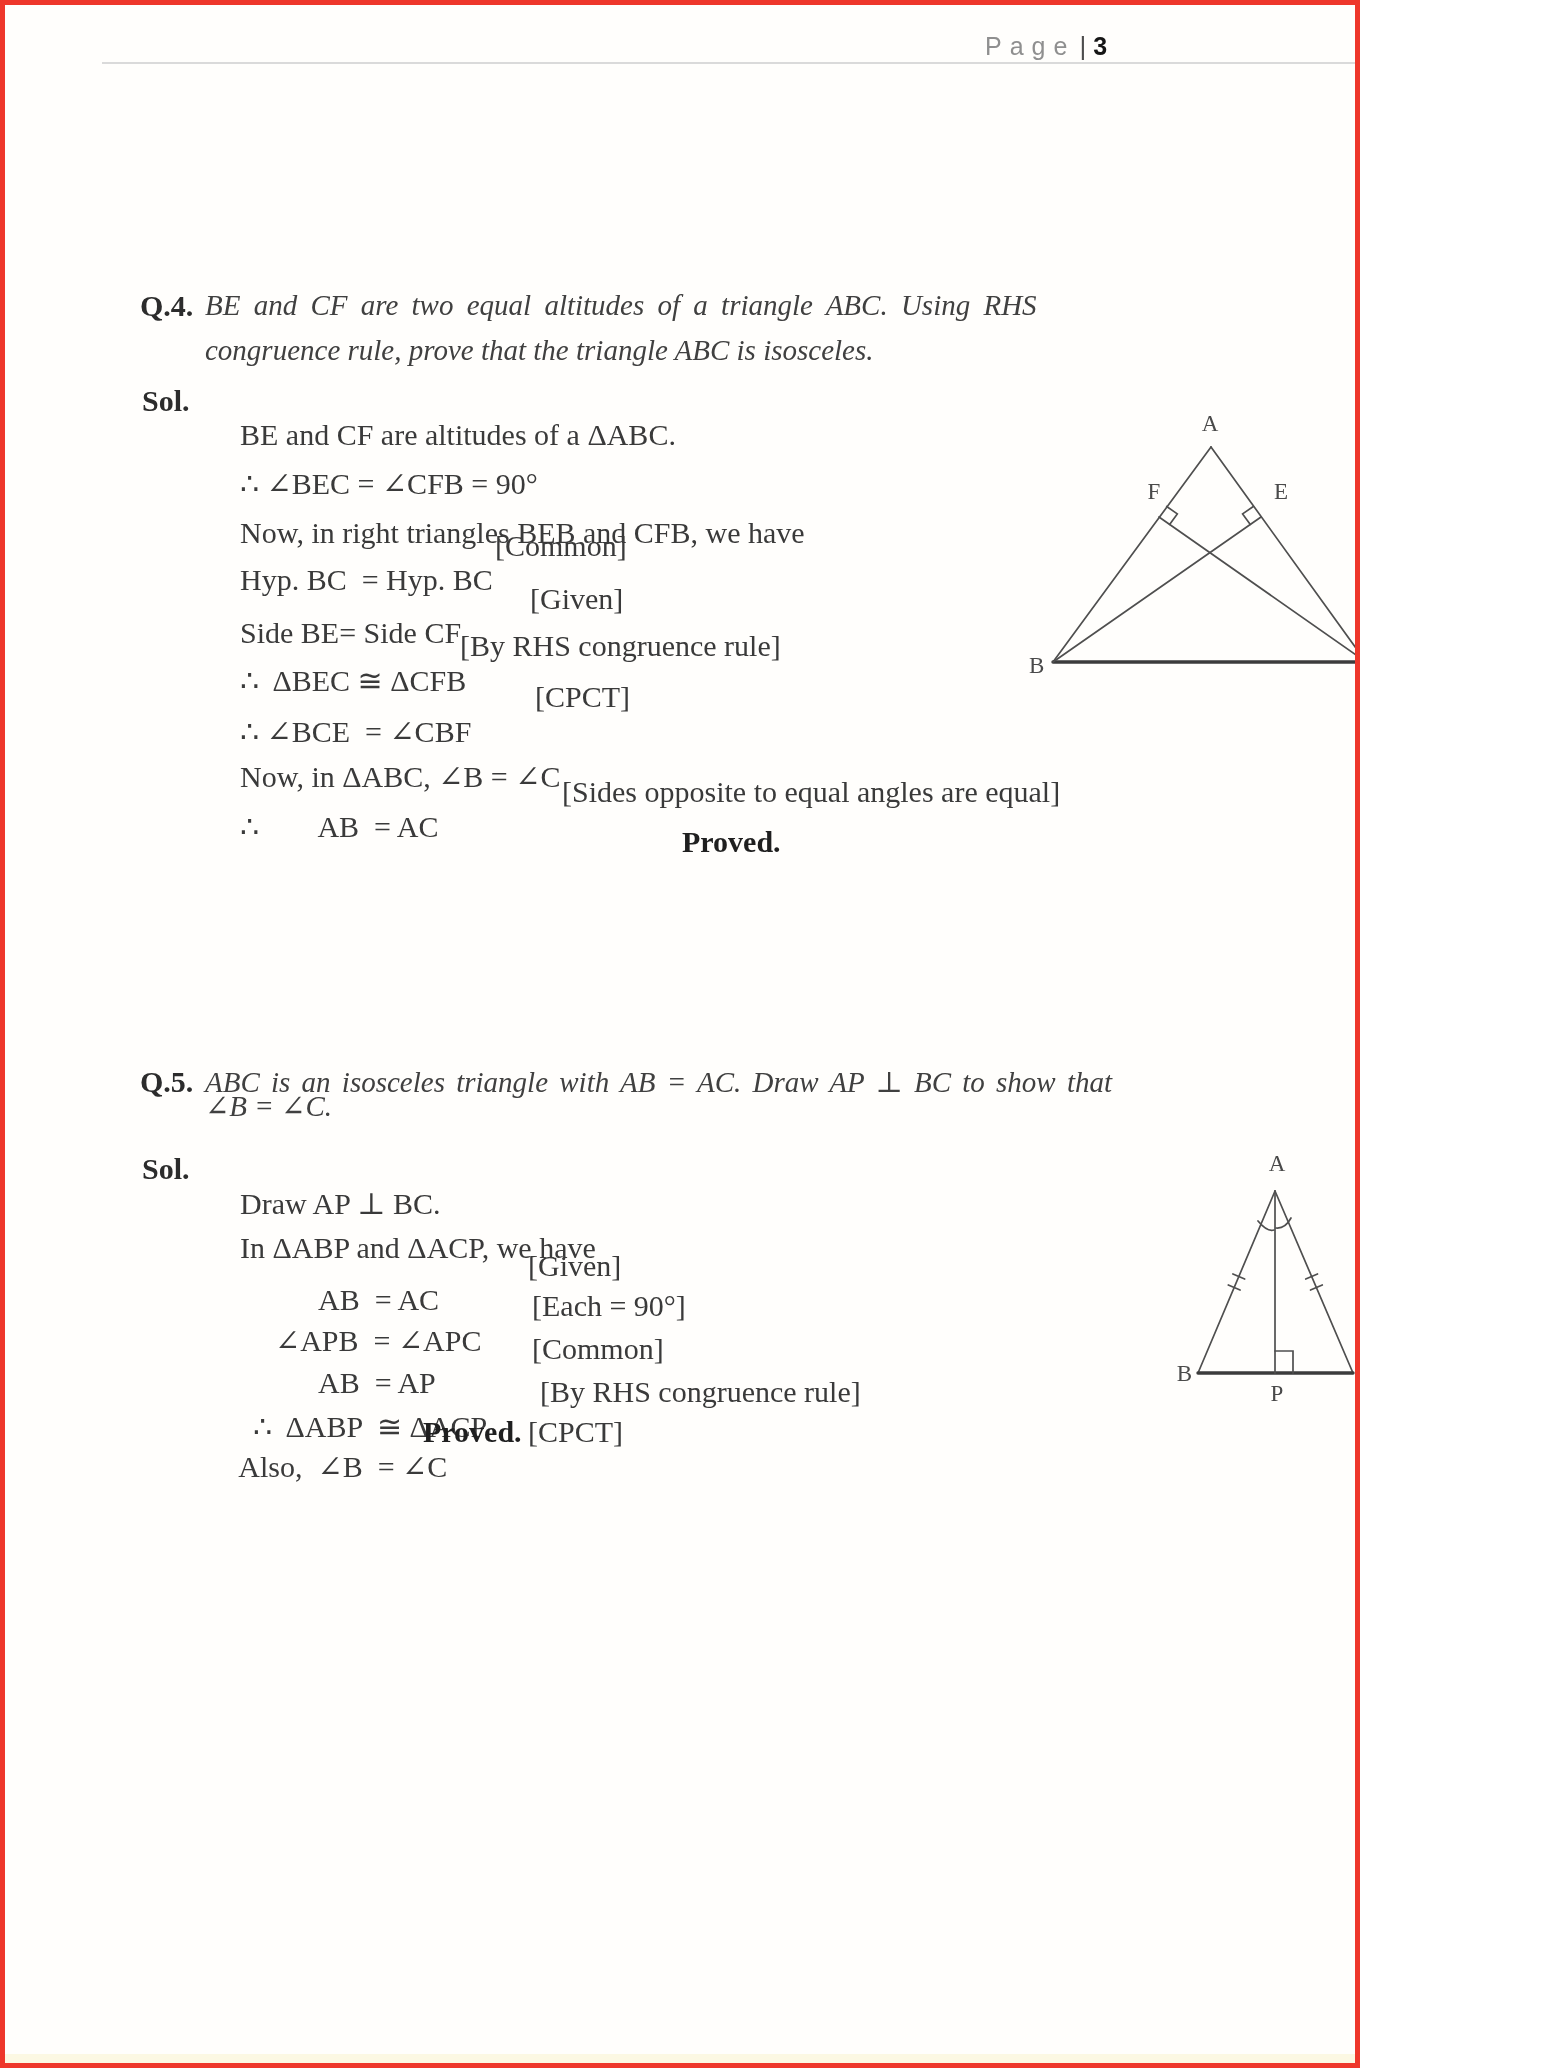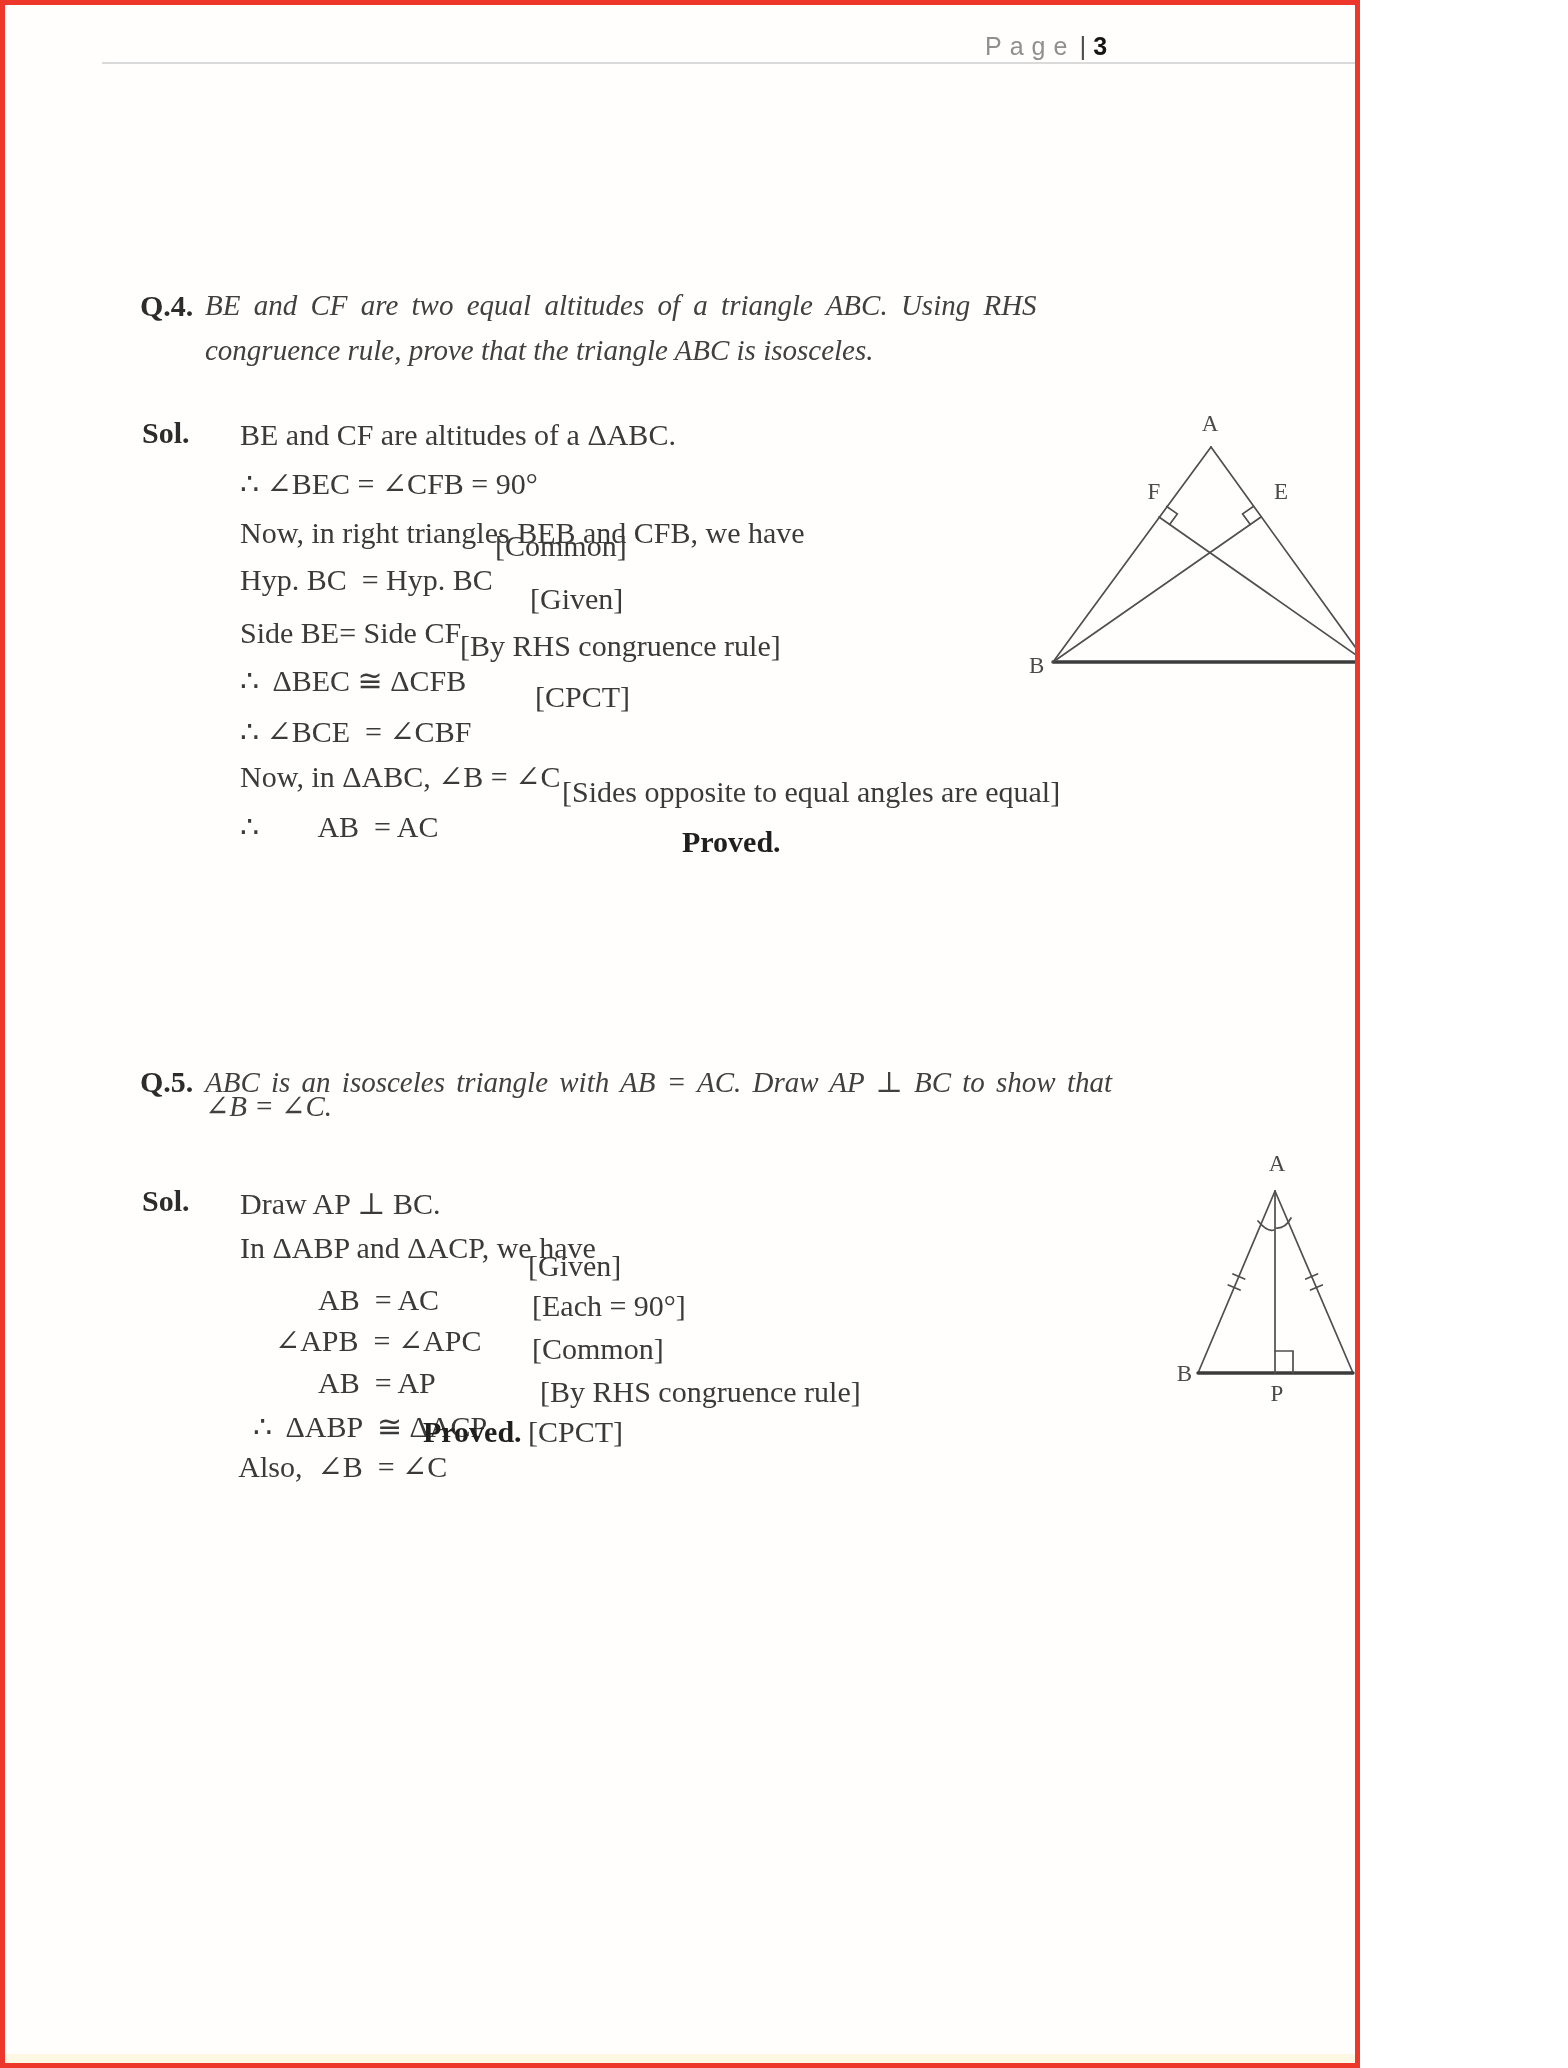--- a/index.html
+++ b/index.html
@@ -10,21 +10,21 @@
   }
   
   .hdr{position:absolute;left:980px;top:26px;display:flex;align-items:baseline;}
   .hdr-label{font-family:"Liberation Sans","DejaVu Sans",sans-serif;font-size:25px;color:#8f8f8f;letter-spacing:8px;}
   .hdr-sep{font-family:"Liberation Sans","DejaVu Sans",sans-serif;font-size:26px;color:#4d4d4d;padding:0 7px 0 4px;}
   .hdr-num{font-family:"Liberation Sans","DejaVu Sans",sans-serif;font-size:25px;font-weight:bold;color:#161616;}
   .rule{position:absolute;left:97px;top:57px;width:1350px;height:2px;background:#dadada;}
   .rule-shadow{position:absolute;left:1393px;top:59px;width:54px;height:17px;background:rgba(110,110,110,0.10);}
   
   .qlabel{position:absolute;left:135px;font-weight:bold;font-size:30px;color:#2c2c2c;}
-  .sollabel{position:absolute;left:137px;font-weight:bold;font-size:30px;color:#2c2c2c;margin-top:32px;}
+  .sollabel{position:absolute;left:137px;font-weight:bold;font-size:30px;color:#2c2c2c;}
   .qtext{position:absolute;left:200px;font-style:italic;font-size:29px;white-space:pre;color:#404040;}
   .ws1{word-spacing:6px;}
   .ws2{word-spacing:4px;}
   .line{position:absolute;left:205px;width:1140px;height:40px;font-size:30px;white-space:pre;color:#3a3a3a;}
   .line .r{position:absolute;top:0;text-align:center;}
   .b{font-weight:bold;color:#1f1f1f;}
   
   .diagram{position:absolute;}
   .diagram line, .diagram polyline, .diagram path{stroke:#4f4f4f;stroke-width:1.7;fill:none;stroke-linecap:round;}
   .diagram .thick{stroke:#3c3c3c;stroke-width:3.4;}

